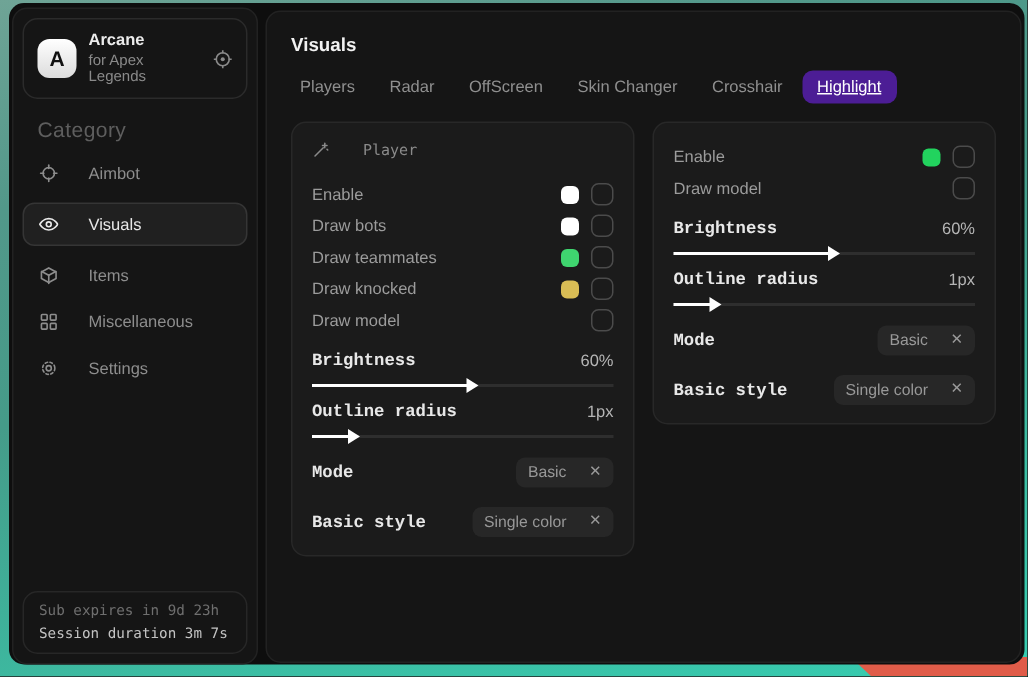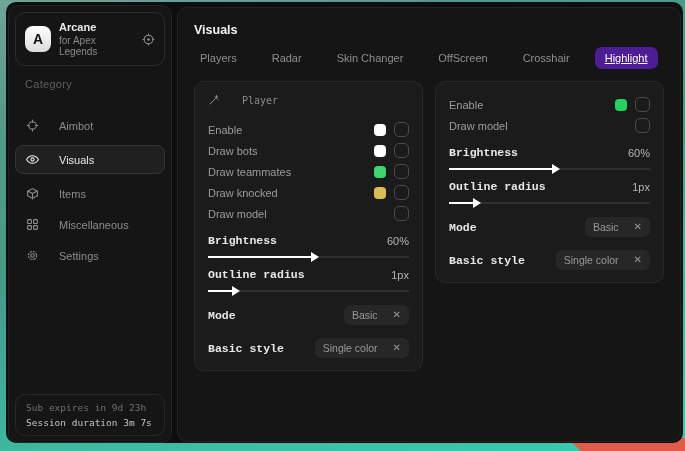--- a/index.html
+++ b/index.html
@@ -16,36 +16,36 @@
   .sidebar { position:absolute; left:8px; top:5px; width:164px; height:438px;
     background:#151515; border:1px solid #222; border-radius:10px; }
   .side-head { margin:6px; border:1px solid #2b2b2b; border-radius:10px;
     padding:8px 9px; display:flex; align-items:center; gap:8px; }
   .logo { width:26px; height:26px; border-radius:8px; background:linear-gradient(180deg,#ffffff,#dcdcdc);
     color:#111; font-weight:bold; font-size:14px; display:flex; align-items:center; justify-content:center; }
   .side-head-text { flex:1; min-width:0; }
   .app-name { color:#ececec; font-size:11px; font-weight:bold; }
   .app-sub { color:#8a8a8a; font-size:10px; margin-top:2px; }
   .head-ico { color:#8a8a8a; display:flex; }
-  .category { margin:12px 0 20px 16px; font-size:11px; color:#5e5e5e; letter-spacing:.3px; }
+  .category { margin:12px 0 6px 16px; font-size:14px; color:#5e5e5e; letter-spacing:.3px; }
   .nav { display:flex; flex-direction:column; }
   .nav-item { display:flex; align-items:center; gap:20px; padding:7px 10px; margin:1px 6px;
     color:#8d8d8d; font-size:11px; border-radius:8px; border:1px solid transparent; cursor:pointer; }
   .nav-item.sel { background:#202020; border-color:#353535; color:#e8e8e8; margin:4px 6px; }
   .nav-ico { display:flex; width:13px; }
   .side-foot { position:absolute; left:6px; right:6px; bottom:6px; border:1px solid #272727;
     border-radius:10px; padding:7px 10px; font-family:"DejaVu Sans Mono", monospace; }
   .foot-l1 { color:#6f6f6f; font-size:9.5px; }
   .foot-l2 { color:#c3c3c3; font-size:9.5px; margin-top:4px; }
 
   
   .main { position:absolute; left:177px; top:7px; width:504px; height:435px;
     background:#151515; border:1px solid #222; border-radius:10px; }
   .main-title { padding:15px 16px 0; color:#f2f2f2; font-size:12.5px; font-weight:bold; }
-  .tabs { display:flex; align-items:center; gap:15px; padding:10px 12px 8px;text-align:center; }
+  .tabs { display:flex; align-items:center; gap:3px; padding:10px 12px 8px;text-align:center; }
   .tab { padding:5px 10px; border-radius:7px; color:#8f8f8f; font-size:11px; cursor:pointer; white-space:nowrap; }
   .tab.sel { background:#4c1d95; color:#ffffff;text-decoration:underline; }
   .panels { display:flex; align-items:flex-start; gap:12px; padding:4px 16px; }
   .panel { width:236px; background:#1b1b1b; border:1px solid #282828; border-radius:10px; padding:12px 13px; }
   .panel-head { display:flex; align-items:center; gap:22px; color:#8a8a8a;
     font-family:"DejaVu Sans Mono", monospace; font-size:10px; margin-bottom:13px; }
   .toggle-row { display:flex; align-items:center; justify-content:space-between; height:21px; }
   .toggle-row + .toggle-row { margin-top:0px; }
   .t-label { color:#9c9c9c; font-size:11px; }
   .t-ctrls { display:flex; align-items:center; gap:8px; }
@@ -148,22 +148,22 @@
       <div class="foot-l1">Sub expires in 9d 23h</div>
       <div class="foot-l2">Session duration 3m 7s</div>
     </div>
   </div>
 
   <div class="main">
     <div class="main-title">Visuals</div>
     <div class="tabs">
         <div class="tab">Players</div>
         <div class="tab">Radar</div>
+        <div class="tab">OffScreen</div>
         <div class="tab">Skin Changer</div>
-        <div class="tab">OffScreen</div>
         <div class="tab">Crosshair</div>
         <div class="tab sel">Highlight</div>
       </div>
     <div class="panels">
         <div class="panel">
     <div class="panel-head">
       <span class="p-ico">
               <svg width="12" height="12" viewBox="0 0 24 24" fill="none" stroke="currentColor" stroke-width="2" stroke-linecap="round">
                 <line x1="4" y1="20" x2="15" y2="9"></line>
                 <line x1="17" y1="3" x2="17" y2="9"></line>

